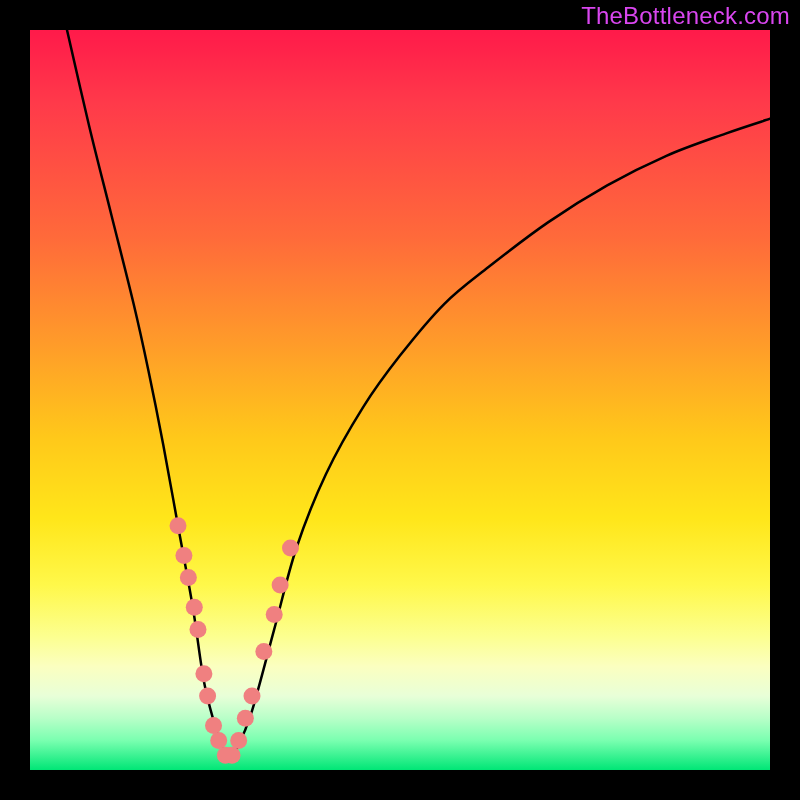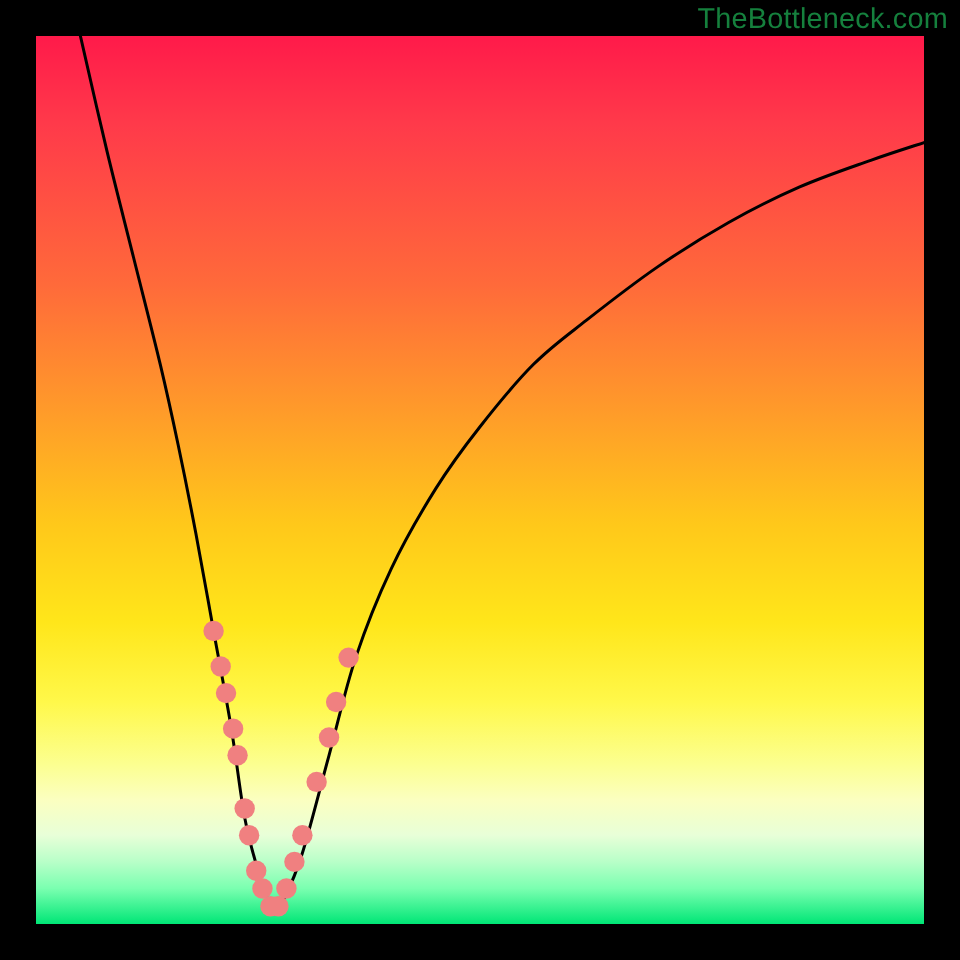--- a/index.html
+++ b/index.html
@@ -46,21 +46,21 @@
       #e8ffd8 90%,
       #b8ffc8 93%,
       #7affb0 96%,
       #00e676 100%
     );
   }
   .watermark {
     position: absolute;
     top: 2px;
     right: 10px;
-    color: #15803d;
+    color: #d946ef;
     font-size: 24px;
     font-weight: 500;
     letter-spacing: 0.2px;
   }
 </style>
 </head>
 <body>
 
 <div class="frame">
   <div class="watermark">TheBottleneck.com</div>

